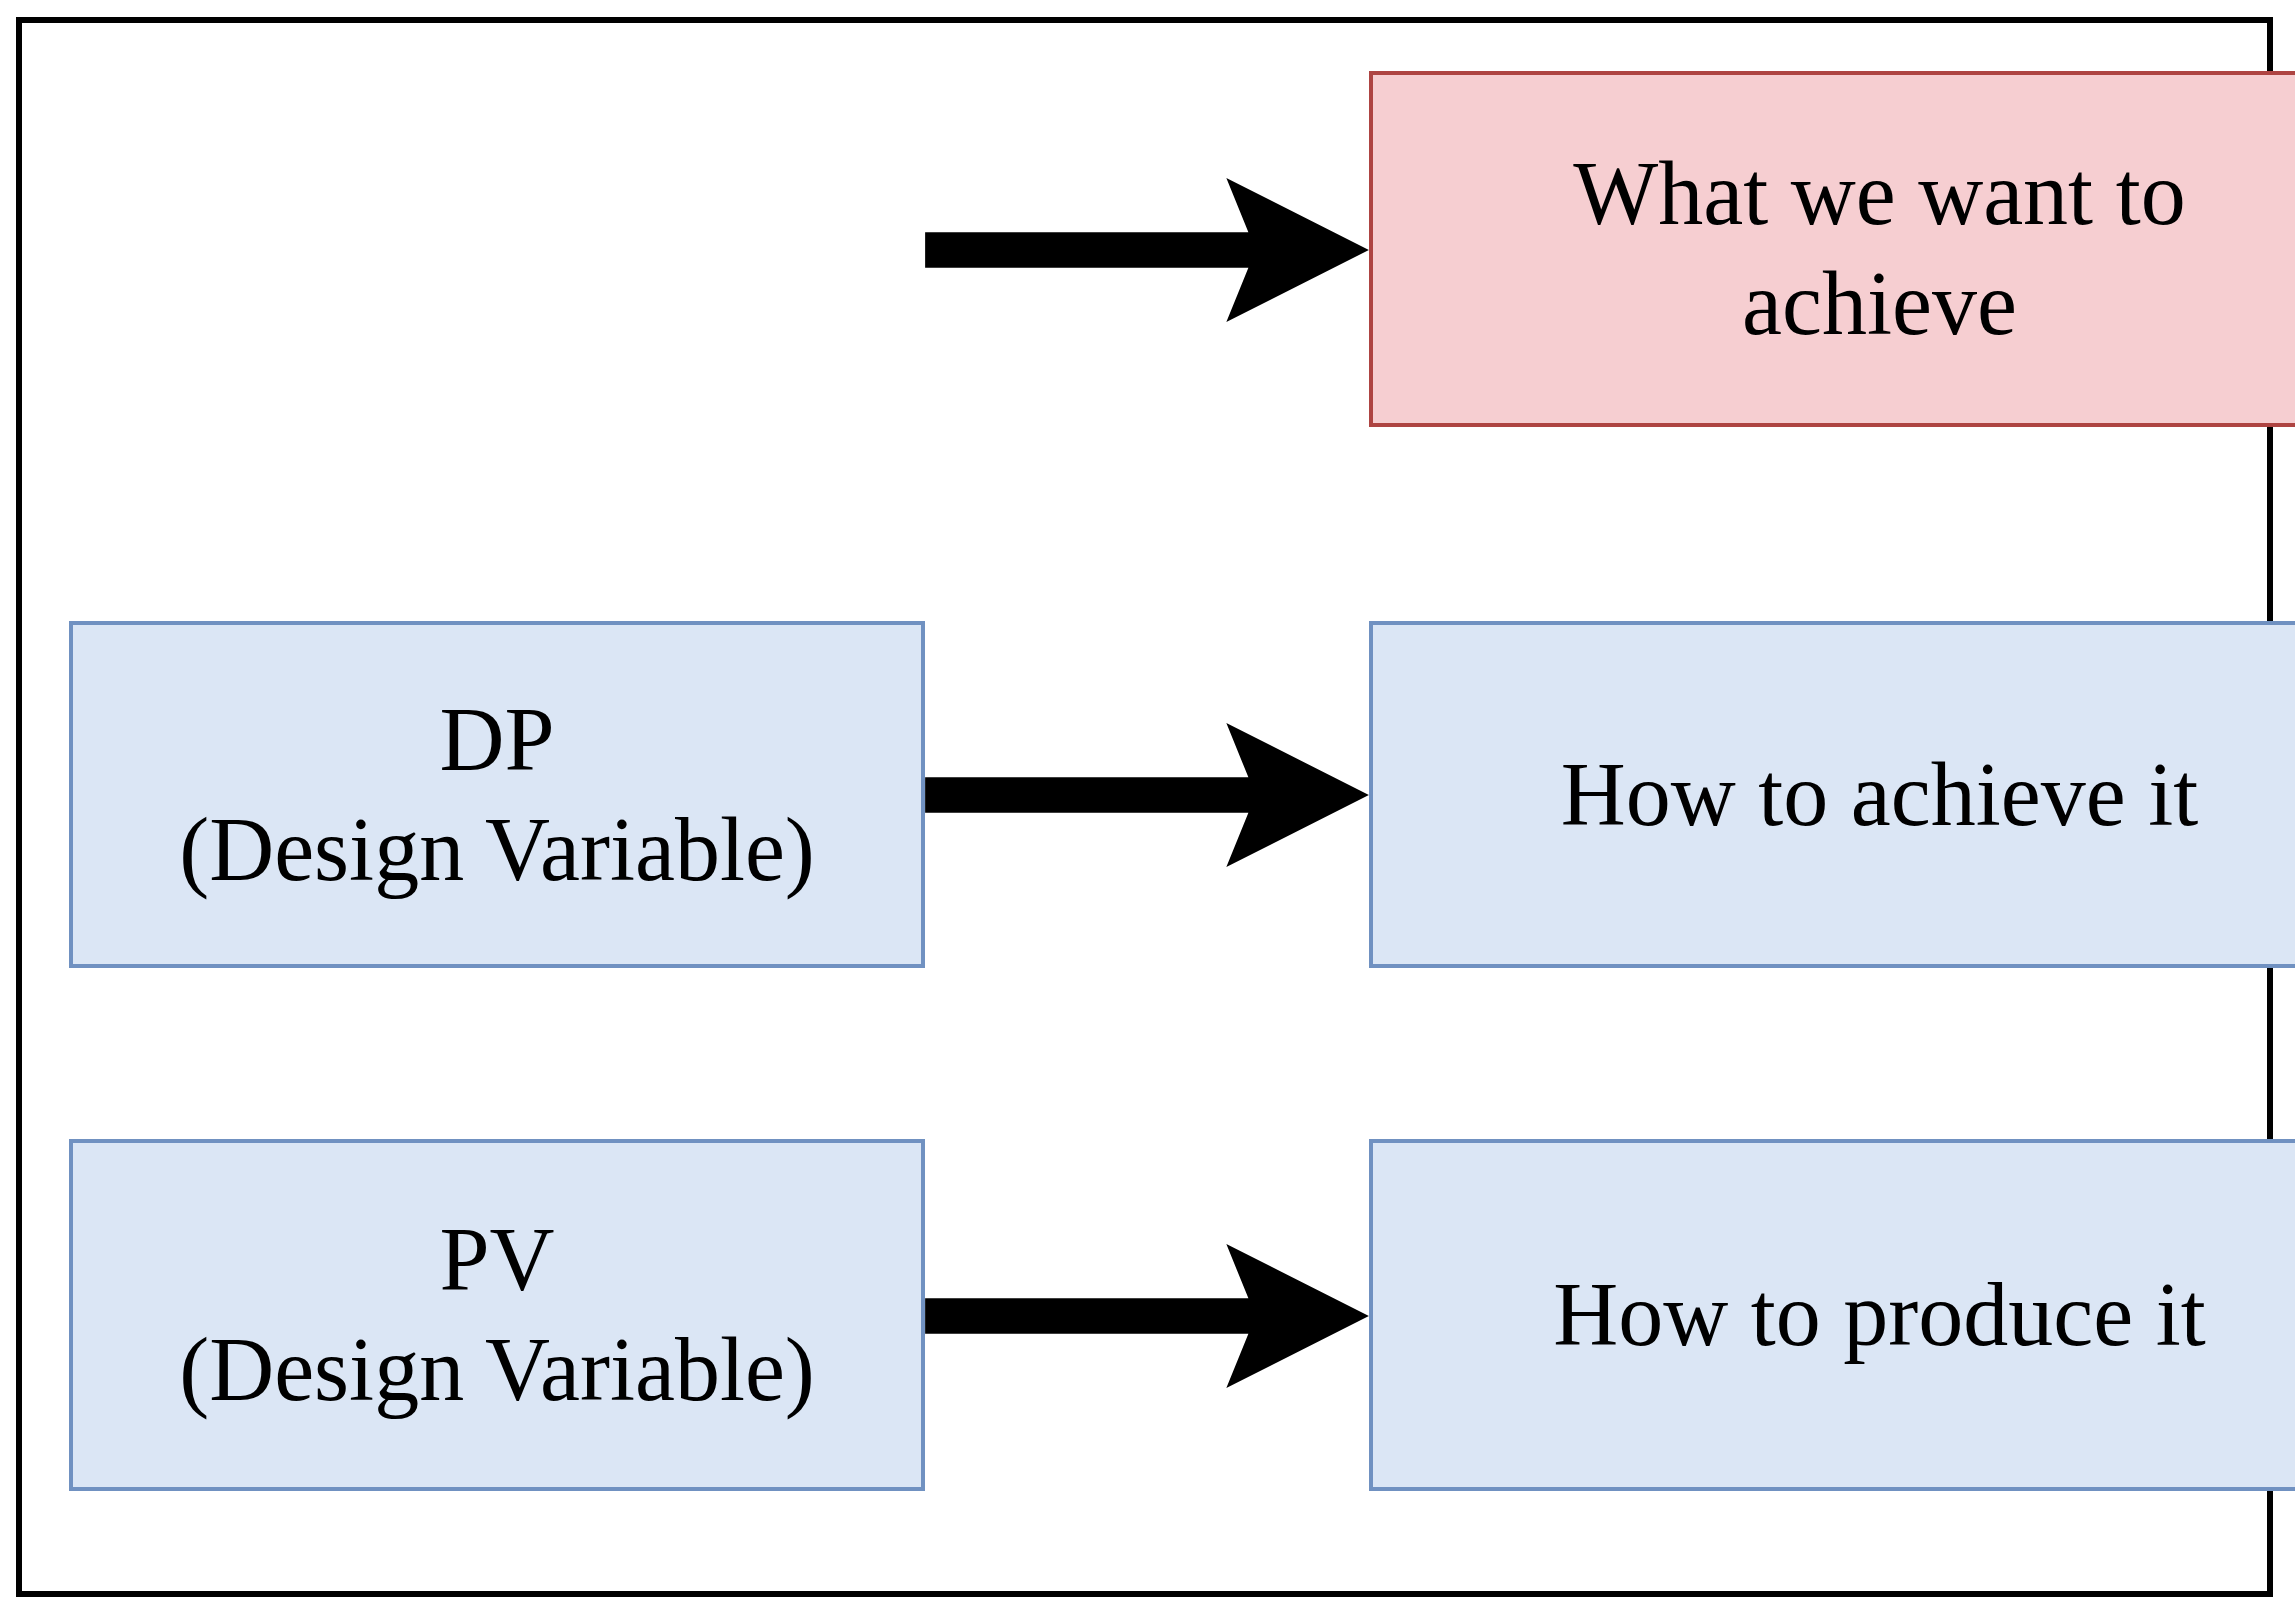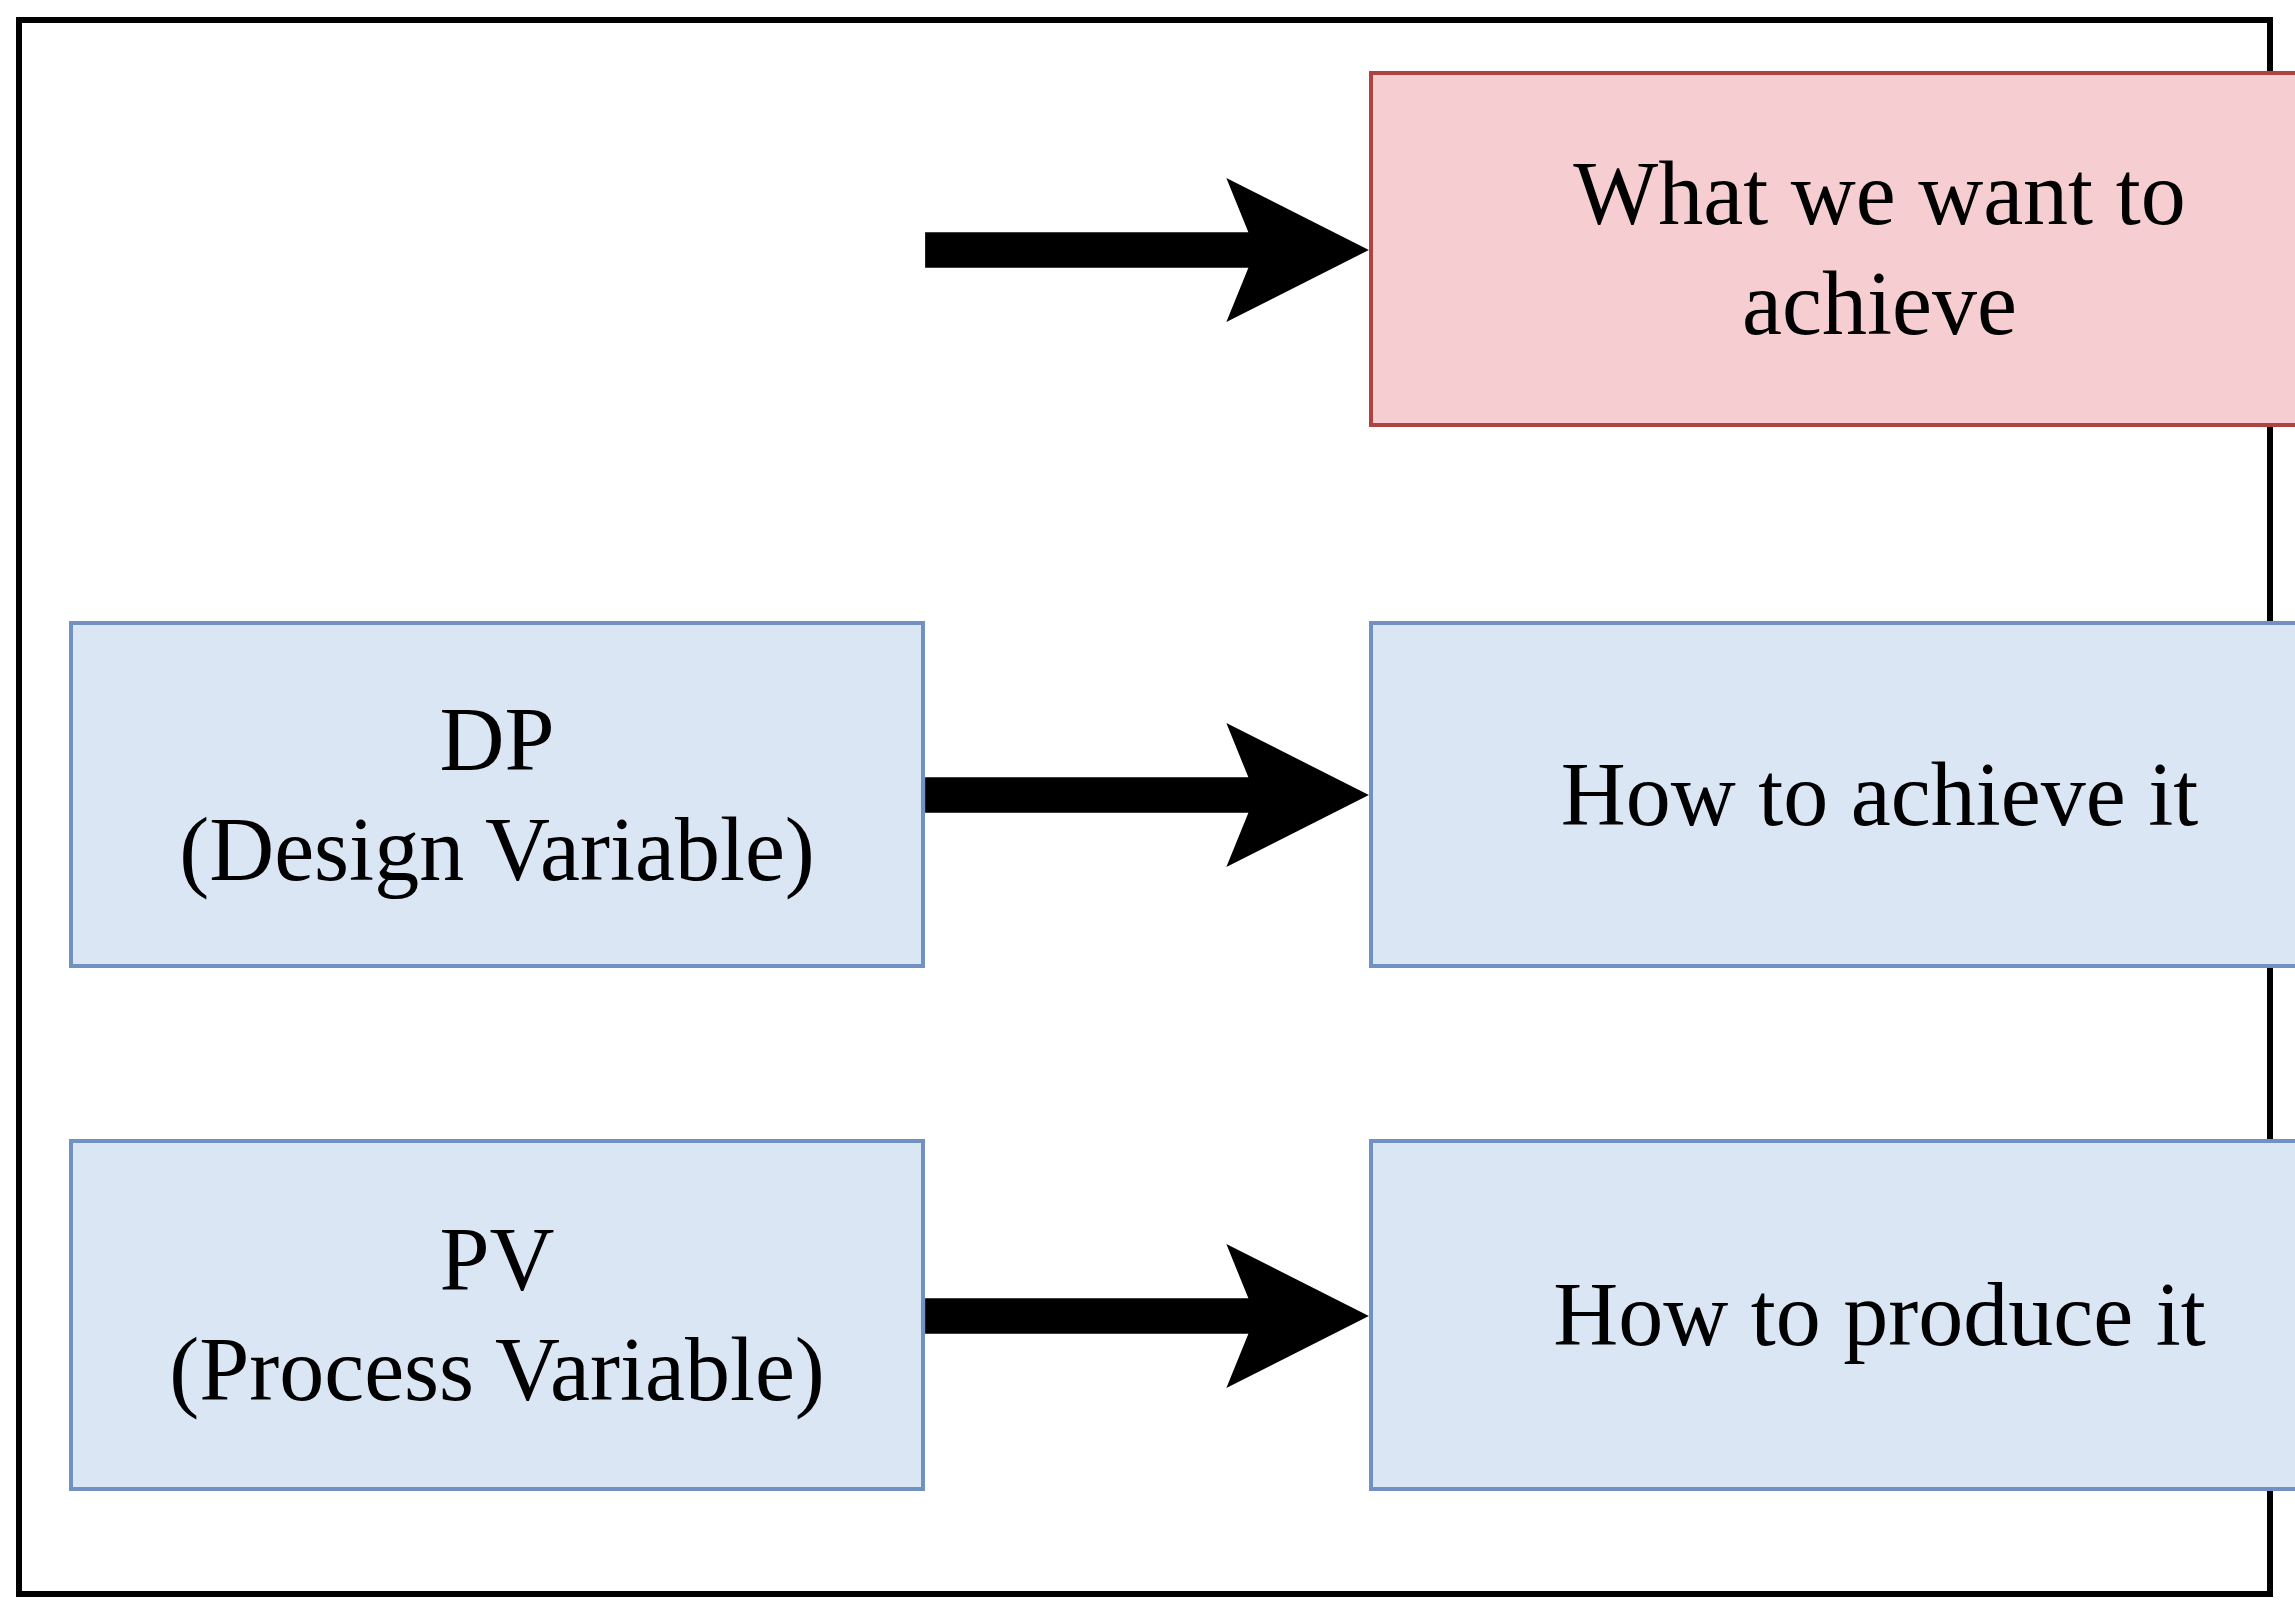--- a/index.html
+++ b/index.html
@@ -79,21 +79,21 @@
   <div class="box blue col-left row-2">DP
 (Design Variable)</div>
 
   <svg class="arrow arrow-2" viewBox="0 0 604 196" xmlns="http://www.w3.org/2000/svg" aria-hidden="true">
     <polygon points="0,74 440,74 410,0 604,98 410,196 440,122 0,122"></polygon>
   </svg>
 
   <div class="box blue col-right row-2">How to achieve it</div>
 
   <div class="box blue col-left row-3">PV
-(Process Variable)</div>
+(Design Variable)</div>
 
   <svg class="arrow arrow-3" viewBox="0 0 604 196" xmlns="http://www.w3.org/2000/svg" aria-hidden="true">
     <polygon points="0,74 440,74 410,0 604,98 410,196 440,122 0,122"></polygon>
   </svg>
 
   <div class="box blue col-right row-3">How to produce it</div>
 
 </div>
 
 

